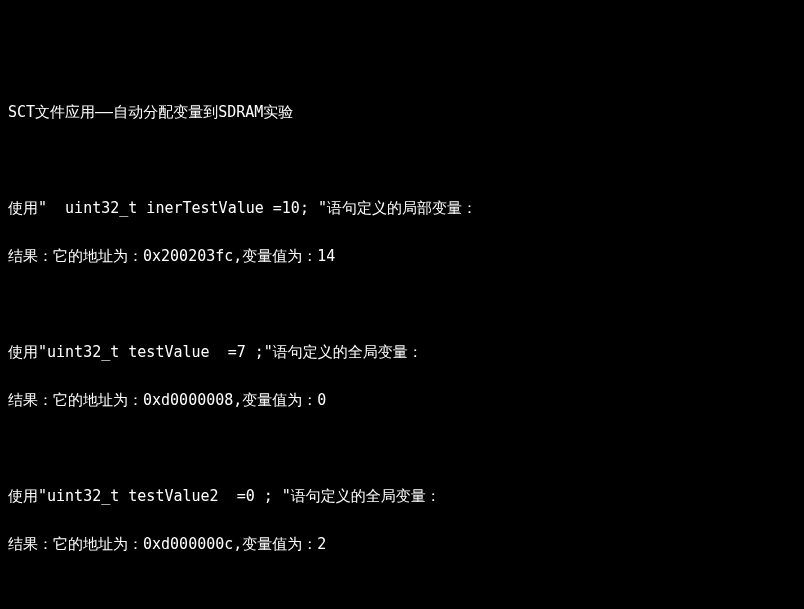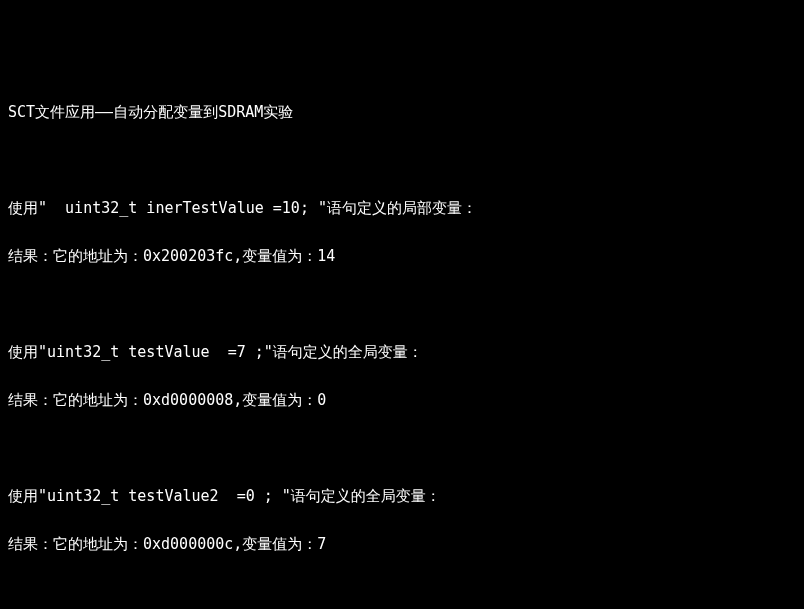--- a/index.html
+++ b/index.html
@@ -33,21 +33,21 @@
 
 <span class="line">SCT文件应用——自动分配变量到SDRAM实验</span>
 <div class="blank"></div>
 <span class="line">使用"  uint32_t inerTestValue =10; "语句定义的局部变量：</span>
 <span class="line">结果：它的地址为：0x200203fc,变量值为：14</span>
 <div class="blank"></div>
 <span class="line">使用"uint32_t testValue  =7 ;"语句定义的全局变量：</span>
 <span class="line">结果：它的地址为：0xd0000008,变量值为：0</span>
 <div class="blank"></div>
 <span class="line">使用"uint32_t testValue2  =0 ; "语句定义的全局变量：</span>
-<span class="line">结果：它的地址为：0xd000000c,变量值为：7</span>
+<span class="line">结果：它的地址为：0xd000000c,变量值为：2</span>
 <div class="blank"></div>
 
 
 
 
 
 
 
 
 

